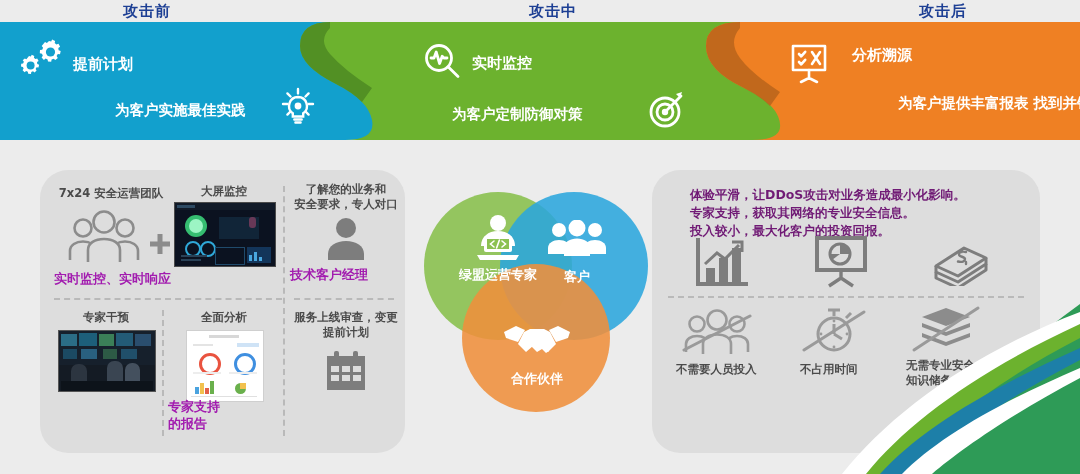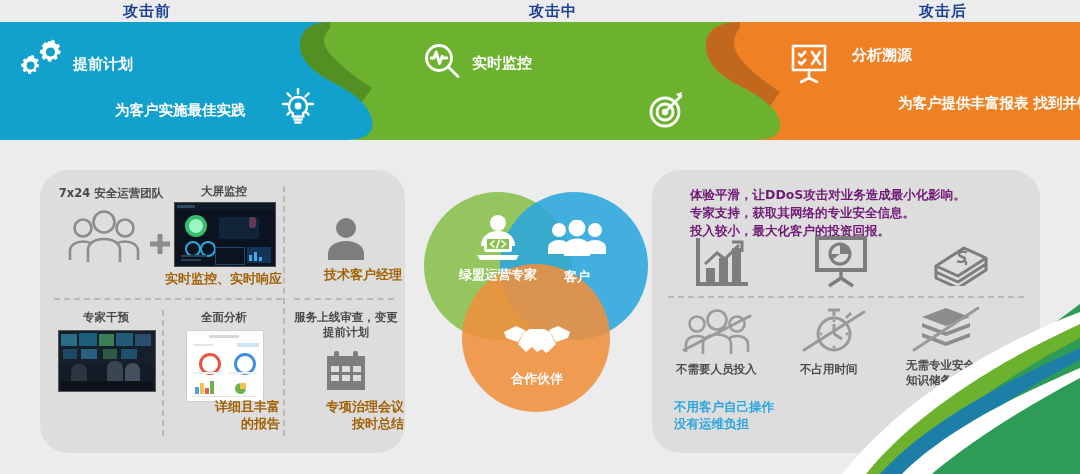--- a/index.html
+++ b/index.html
@@ -37,21 +37,21 @@
   .panel-right{left:652px;top:20px;width:388px;height:283px;}
 
   .vline{position:absolute;border-left:2px dashed #b9b9b9;}
   .hline{position:absolute;border-top:2px dashed #b9b9b9;}
 
   .cap{
     position:absolute;text-align:center;color:#4a4a4a;font-size:11.5px;font-weight:bold;
     line-height:15px;white-space:pre-line;
   }
   .cap-green{
-    position:absolute;text-align:right;color:#a16207;font-size:13px;font-weight:bold;
+    position:absolute;text-align:left;color:#a21caf;font-size:13px;font-weight:bold;
     line-height:17px;white-space:pre-line;
   }
 
   
   .thumb-dash{
     position:absolute;background:#0b1220;border:1px solid #4a4a4a;overflow:hidden;
   }
   .thumb-report{
     position:absolute;background:#ffffff;border:1px solid #cfcfcf;overflow:hidden;
   }
@@ -127,20 +127,21 @@
     </svg>
 
     <svg class="ribbon-icon" style="left:420px;top:40px;" width="44" height="44" viewBox="0 0 44 44">
       <g fill="none" stroke="#ffffff" stroke-width="2.8" stroke-linecap="round" stroke-linejoin="round">
         <circle cx="19" cy="18" r="12.5"></circle>
         <path d="M28.6 27.2L38 36.6"></path>
         <path d="M11 18h3l2.2-6 3.4 11.5 2.6-7.2 1.6 1.7H27"></path>
       </g>
     </svg>
     <div class="ribbon-title" style="left:472px;top:54px;">实时监控</div>
+    <div class="ribbon-sub" style="left:452px;top:104px;">为客户定制防御对策</div>
     <svg class="ribbon-icon" style="left:645px;top:88px;" width="44" height="44" viewBox="0 0 44 44">
       <g fill="none" stroke="#ffffff" stroke-width="2.8">
         <circle cx="20" cy="24" r="14"></circle>
         <circle cx="20" cy="24" r="8"></circle>
       </g>
       <circle cx="20" cy="24" r="3.2" fill="#ffffff"></circle>
       <path d="M20 24L36 8" stroke="#ffffff" stroke-width="2.8" stroke-linecap="round"></path>
       <path d="M31 6l6-2-2 6z" fill="#ffffff"></path>
     </svg>
 
@@ -228,23 +229,25 @@
         <div style="position:absolute;left:6px;top:41px;width:28px;height:2px;background:#ededed;"></div>
         <div style="position:absolute;left:42px;top:41px;width:28px;height:2px;background:#ededed;"></div>
         <div style="position:absolute;left:8px;top:56px;width:4px;height:7px;background:#4aa3df;"></div>
         <div style="position:absolute;left:13px;top:52px;width:4px;height:11px;background:#f2c14e;"></div>
         <div style="position:absolute;left:18px;top:57px;width:4px;height:6px;background:#e2604a;"></div>
         <div style="position:absolute;left:23px;top:50px;width:4px;height:13px;background:#6ab04c;"></div>
         <div style="position:absolute;left:48px;top:52px;width:11px;height:11px;border-radius:50%;background:#6ab04c;"></div>
         <div style="position:absolute;left:53px;top:52px;width:6px;height:6px;background:#f2c14e;"></div>
         <div style="position:absolute;left:4px;top:65px;width:66px;height:1px;background:#e0e0e0;"></div>
       </div>
-      <div class="cap-green" style="left:128px;top:228px;width:112px;">详细且丰富
+      <div class="cap-green" style="left:128px;top:228px;width:112px;">专家支持
 的报告</div>
 
+      <div class="cap" style="left:252px;top:12px;width:108px;">了解您的业务和
+安全要求，专人对口</div>
       <svg style="position:absolute;left:285px;top:46px;" width="42" height="44" viewBox="0 0 42 44">
         <circle cx="21" cy="12" r="10" fill="#7d7d7d"></circle>
         <path d="M3 44v-6c0-8 8-13 18-13s18 5 18 13v6z" fill="#7d7d7d"></path>
       </svg>
       <div class="cap-green" style="left:250px;top:96px;width:112px;">技术客户经理</div>
 
       <div class="cap" style="left:250px;top:140px;width:112px;">服务上线审查，变更
 提前计划</div>
       <svg style="position:absolute;left:285px;top:180px;" width="42" height="42" viewBox="0 0 42 42">
         <rect x="9" y="1" width="5" height="8" rx="2" fill="#7d7d7d"></rect>
@@ -252,22 +255,20 @@
         <rect x="2" y="6" width="38" height="34" fill="#7d7d7d"></rect>
         <g fill="#dddddd">
           <rect x="6" y="16" width="8" height="6"></rect>
             <rect x="17" y="16" width="8" height="6"></rect>
             <rect x="28" y="16" width="8" height="6"></rect>
           <rect x="6" y="25" width="8" height="6"></rect>
             <rect x="17" y="25" width="8" height="6"></rect>
             <rect x="28" y="25" width="8" height="6"></rect>
         </g>
       </svg>
-      <div class="cap-green" style="left:248px;top:228px;width:116px;">专项治理会议
-按时总结</div>
     </div>
 
     <div class="venn" style="left:410px;top:28px;">
       <svg width="245" height="250" viewBox="0 0 245 250">
         <circle cx="88" cy="88" r="74" fill="#8cc152" opacity="0.92"></circle>
         <circle cx="164" cy="88" r="74" fill="#2ba6dd" opacity="0.88"></circle>
         <circle cx="126" cy="160" r="74" fill="#ef8f3c" opacity="0.88"></circle>
       </svg>
       <svg style="position:absolute;left:57px;top:36px;" width="62" height="50" viewBox="0 0 62 50">
         <circle cx="31" cy="9" r="8" fill="#ffffff"></circle>
@@ -365,22 +366,20 @@
         <g fill="#8c8c8c">
           <path d="M36 6l24 9-24 9-24-9z"></path>
           <path d="M12 21l24 9 24-9v4l-24 9-24-9z"></path>
           <path d="M12 31l24 9 24-9v4l-24 9-24-9z"></path>
         </g>
         <path d="M4 48L68 6" stroke="#9a9a9a" stroke-width="3" stroke-linecap="round"></path>
       </svg>
       <div class="right-cap" style="left:254px;top:188px;width:110px;text-align:left;">无需专业安全
 知识储备</div>
 
-      <div class="right-blue" style="left:22px;top:228px;width:200px;">不用客户自己操作
-没有运维负担</div>
     </div>
 
     <svg class="deco" width="300" height="170" viewBox="0 0 300 170">
       <path d="M300 0 L300 170 L120 170 C170 110 230 50 300 0 Z" fill="#2e9b57"></path>
       <path d="M300 28 C215 70 150 120 112 170 L62 170 C110 110 190 50 300 8 Z" fill="#ffffff"></path>
       <path d="M300 34 C218 76 156 124 120 170 L86 170 C128 118 200 66 300 20 Z" fill="#6cb22e"></path>
       <path d="M300 56 C222 96 164 138 134 170 L100 170 C140 126 206 86 300 44 Z" fill="#1d7fa8"></path>
       <path d="M300 74 C232 110 180 146 152 170 L122 170 C158 134 216 100 300 64 Z" fill="#ffffff"></path>
       <path d="M252 170 L300 124 L300 170 Z" fill="#2e9b57"></path>
     </svg>

